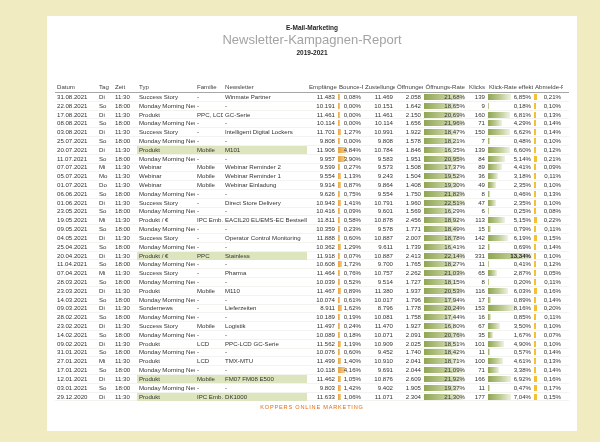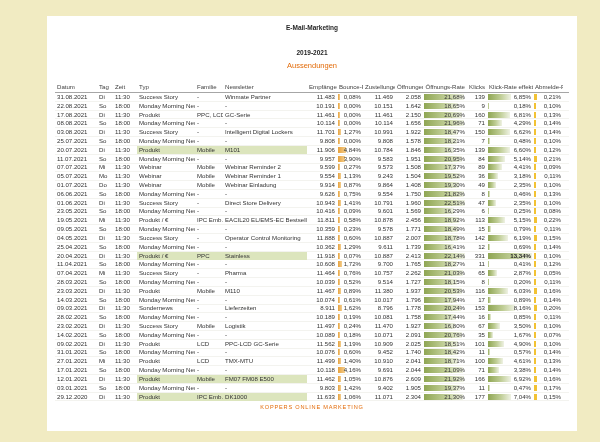--- a/index.html
+++ b/index.html
@@ -26,22 +26,22 @@
   .bar.yellow{background:#F2C234;}
   .bold .val{font-weight:bold;color:#1F1F1F;}
   .footer{position:absolute;top:388px;left:0;width:100%;text-align:center;
           font-size:5.6px;letter-spacing:0.8px;color:#E36C0A;}
 </style>
 </head>
 <body>
 
 <div class="sheet">
   <div class="t1">E-Mail-Marketing</div>
+  <div class="t2">Newsletter-Kampagnen-Report</div>
   <div class="t3">2019-2021</div>
-  <div class="sub">Aussendungen</div>
   <div class="tbl">
     <div class="thead" id="thead">
         <div class="cell al" style="width: 42px;">Datum</div>
         <div class="cell al" style="width: 16px;">Tag</div>
         <div class="cell al" style="width: 24px;">Zeit</div>
         <div class="cell al" style="width: 58px;">Typ</div>
         <div class="cell al" style="width: 28px;">Familie</div>
         <div class="cell al" style="width: 84px;">Newsletter</div>
         <div class="cell ar" style="width: 30px;">Empfänger</div>
         <div class="cell ar" style="width: 26px;">Bounce-Rate</div>

